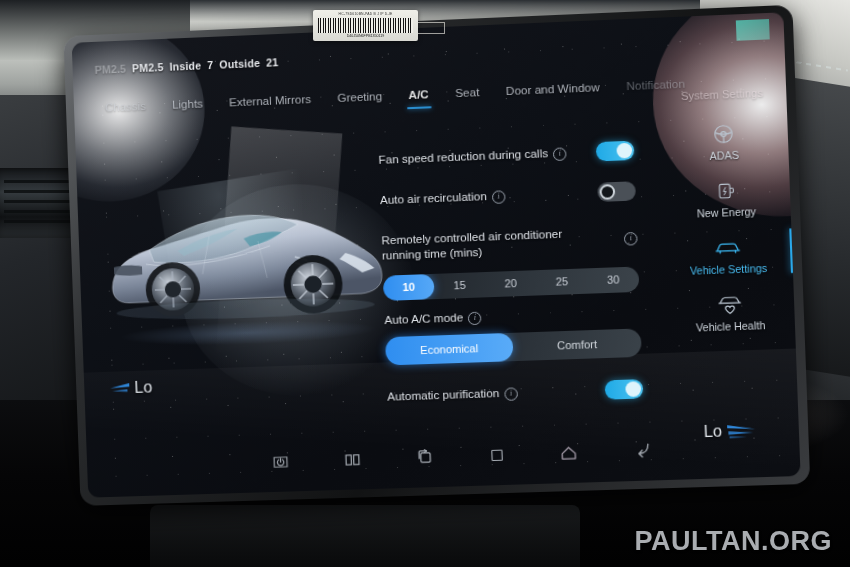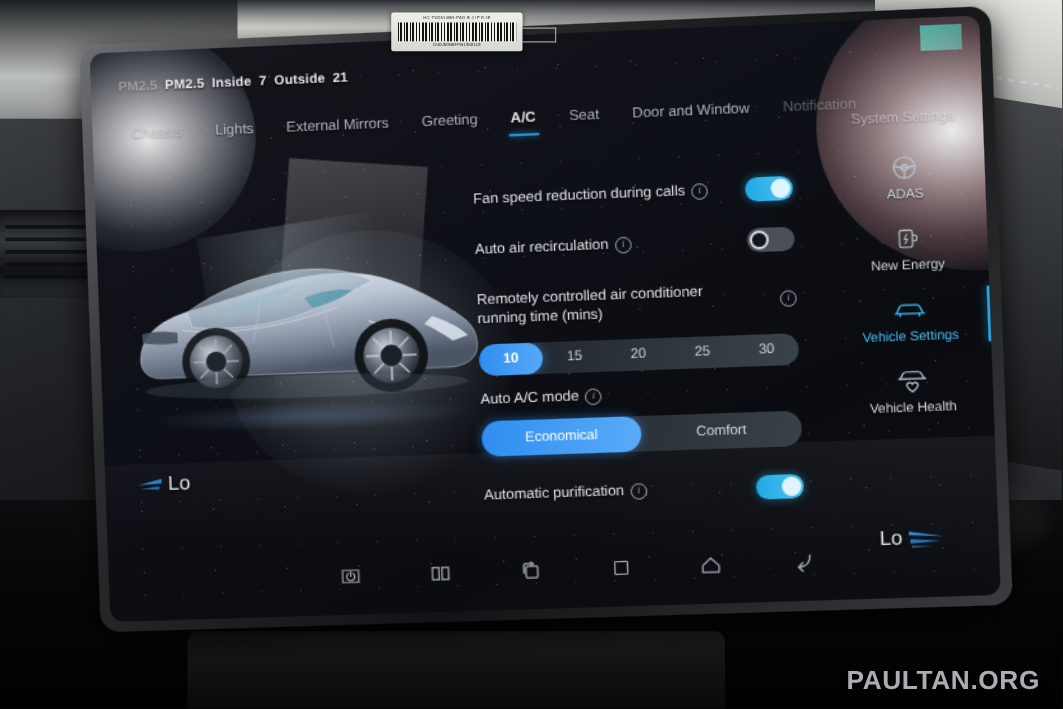--- a/index.html
+++ b/index.html
@@ -143,21 +143,21 @@
   .sticker{position:absolute;left:313px;top:10px;width:105px;height:31px;
     background:linear-gradient(180deg,#efefe9,#d8d8d2);border-radius:2px;z-index:7;
     box-shadow:0 1px 4px rgba(0,0,0,.5);padding:2px 3px;box-sizing:border-box;}
   .sk-t{font-size:3.4px;color:#333;text-align:center;letter-spacing:.2px;line-height:5px;}
   .sk-bars{height:15px;margin:1px 2px 0;
     background:repeating-linear-gradient(90deg,#111 0 1px,#efefe9 1px 2px,#111 2px 3.4px,#efefe9 3.4px 5px);}
   .sk-b{font-size:3.6px;color:#222;text-align:center;line-height:6px;}
   .sticker-tail{position:absolute;left:418px;top:22px;width:26px;height:10px;
     border:1px solid #cfcfc8;border-left:none;z-index:7;opacity:.75;}
 
-  .watermark{position:absolute;right:18px;bottom:10px;font-size:21px;font-weight:bold;
+  .watermark{position:absolute;right:18px;bottom:10px;font-size:27px;font-weight:bold;
     letter-spacing:.5px;color:#b9bcc0;opacity:.92;z-index:20;
     text-shadow:0 1px 3px rgba(0,0,0,.9);font-family:"Liberation Sans",sans-serif;}
 </style>
 </head>
 <body>
 
 <div id="scene">
 
   <div class="bg-upper"></div>
   <div class="bg-win"></div>

